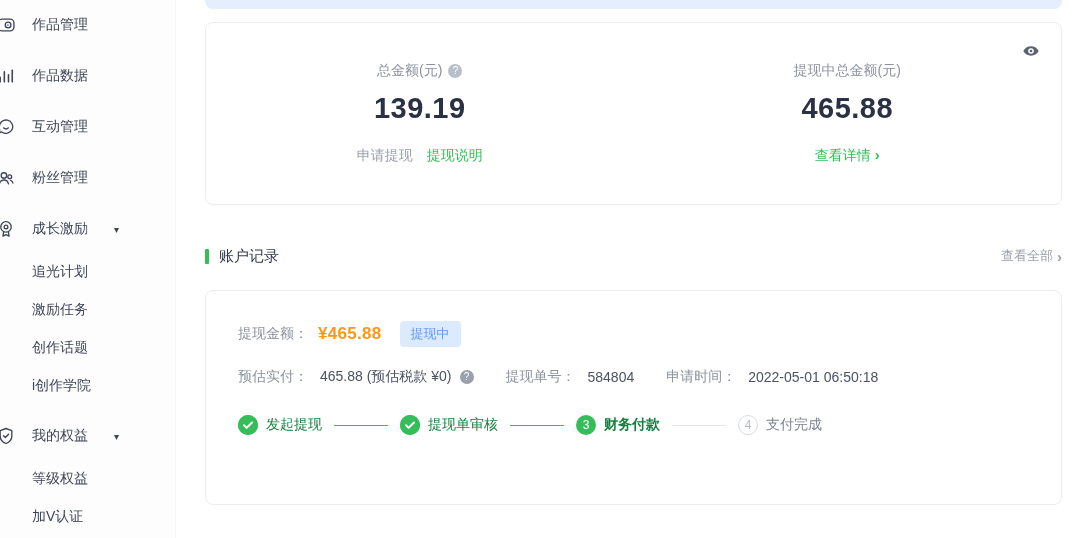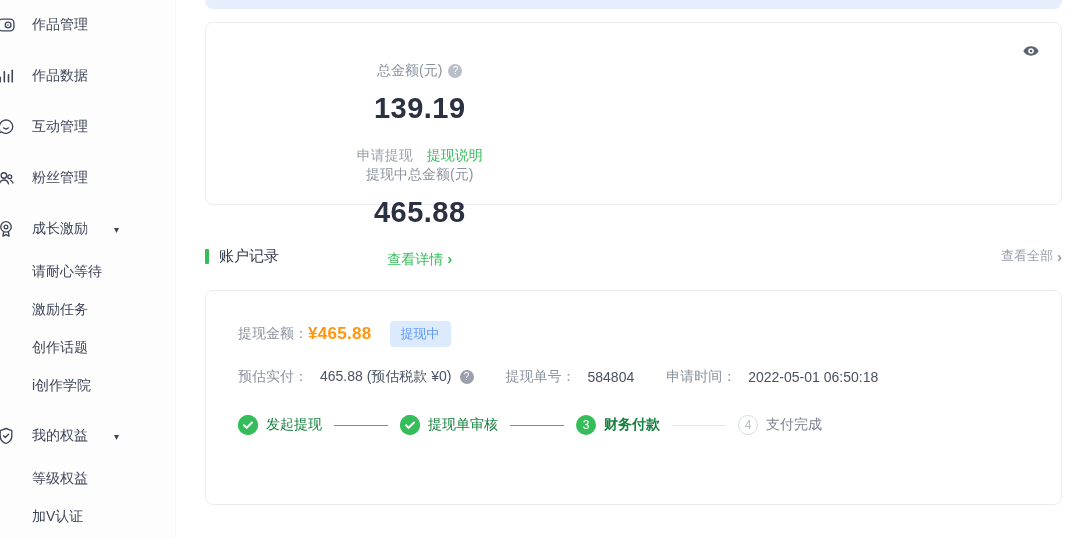--- a/index.html
+++ b/index.html
@@ -17,42 +17,42 @@
   .nav-row .nav-label { margin-left:16px; }
   .nav-row.sub { padding-left:32px; }
   .caret { font-size:10px; color:#3e4557; margin-left:26px; }
 
   
   .main { position:absolute; left:205px; top:0; width:857px; height:538px; }
   .banner { position:absolute; left:0; top:-19px; width:857px; height:28px;
     background:#e4eefc; border-radius:8px; }
   .card { position:absolute; left:0; width:857px; background:#fff;
     border:1px solid #ebedf0; border-radius:8px; }
-  .card1 { top:22px; height:183px; display:flex; padding-top:38px;flex-direction:column; }
+  .card1 { top:22px; height:183px; display:flex; padding-top:38px; }
   .card1 .col { width:50%; text-align:center; }
   .stat-label { font-size:14px; color:#8b929f; display:inline-flex; align-items:center; gap:6px; }
   .q-icon { width:14px; height:14px; border-radius:50%; background:#b9bfc9; color:#fff;
     font-size:10px; line-height:1; display:inline-flex; align-items:center; justify-content:center; }
   .stat-value { font-size:29px; font-weight:700; color:#2a3142; margin-top:12px; letter-spacing:.5px; }
   .stat-actions { margin-top:22px; font-size:14px; display:flex; justify-content:center; gap:14px; align-items:center; }
   .muted-link { color:#9ba1ad; cursor:pointer; }
   .green-link { color:#35bd5a; cursor:pointer; }
   .chev { font-weight:700; font-size:15px; line-height:1; }
   .eye-btn { position:absolute; top:22px; right:22px; cursor:pointer; display:flex; }
 
   .section-head { position:absolute; left:0; top:246px; width:857px; height:20px;
     display:flex; align-items:center; }
   .accent-bar { width:4px; height:15px; background:#35bd5a; border-radius:1px; }
   .section-title { font-size:15px; color:#333a49; margin-left:10px; }
   .view-all { margin-left:auto; font-size:13px; color:#9ba1ad; display:flex; align-items:center; gap:4px; cursor:pointer; }
 
   .card2 { top:290px; height:215px; padding:30px 32px 0 32px; font-size:14px; }
   .row1 { display:flex; align-items:center; }
   .field-label { color:#8b929f; }
-  .amount { color:#ff9712; font-size:17px; font-weight:700; margin-left:0; letter-spacing:.3px; }
+  .amount { color:#ff9712; font-size:17px; font-weight:700; margin-left:10px; letter-spacing:.3px; }
   .badge { margin-left:18px; background:#dceafd; color:#5f98f6; font-size:13px;
     padding:4px 11px; border-radius:4px; }
   .row2 { display:flex; align-items:center; margin-top:21px; color:#4a5163; }
   .row2 .val { margin-left:12px; }
   .row2 .grp { display:flex; align-items:center; margin-left:32px; }
   .row2 .grp:first-child { margin-left:0; }
   .q-icon.dark { background:#9aa1ad; margin-left:8px; cursor:pointer; }
 
   .steps { display:flex; align-items:center; margin-top:29px; }
   .step { display:flex; align-items:center; }
@@ -127,21 +127,21 @@
         <circle cx="12" cy="9.5" r="6.3"></circle>
         <circle cx="12" cy="9.5" r="2.2"></circle>
         <path d="M9.2 15.2 8.3 20.6l3.7-1.9 3.7 1.9-.9-5.4" stroke-linejoin="round"></path>
       </svg>
     </span>
     <span class="nav-label">成长激励</span>
     <span class="caret">▾</span>
   </div>
 
   <div class="nav-row sub" style="top:262px">
-    <span>请耐心等待</span>
+    <span>追光计划</span>
   </div>
   <div class="nav-row sub" style="top:300px">
     <span>激励任务</span>
   </div>
   <div class="nav-row sub" style="top:338px">
     <span>创作话题</span>
   </div>
   <div class="nav-row sub" style="top:376px">
     <span>i创作学院</span>
   </div>

